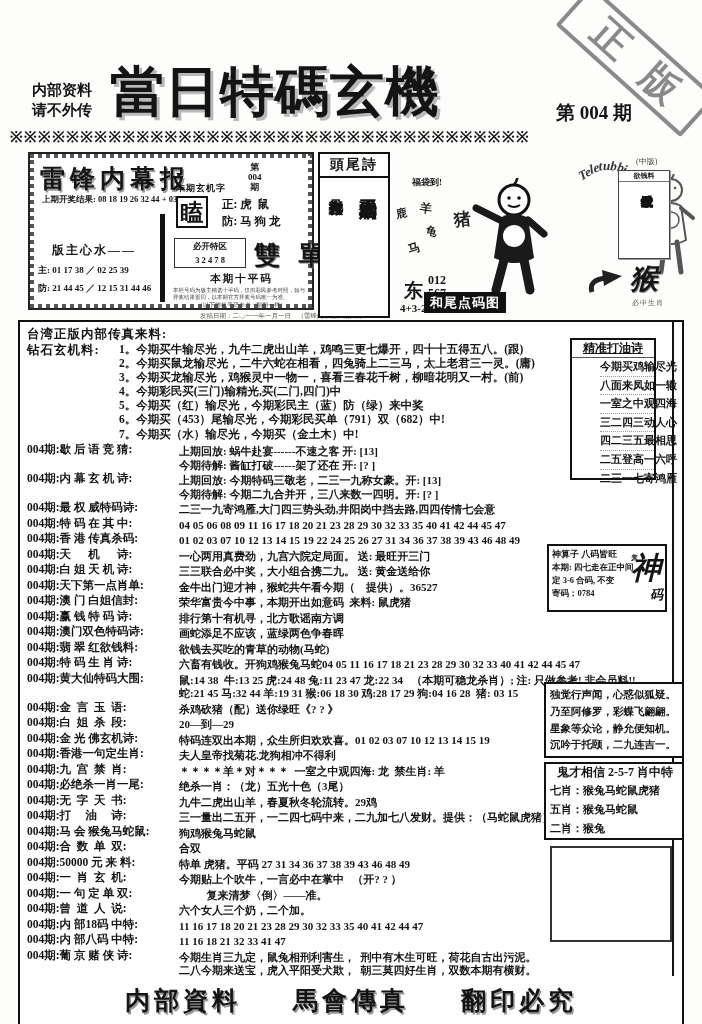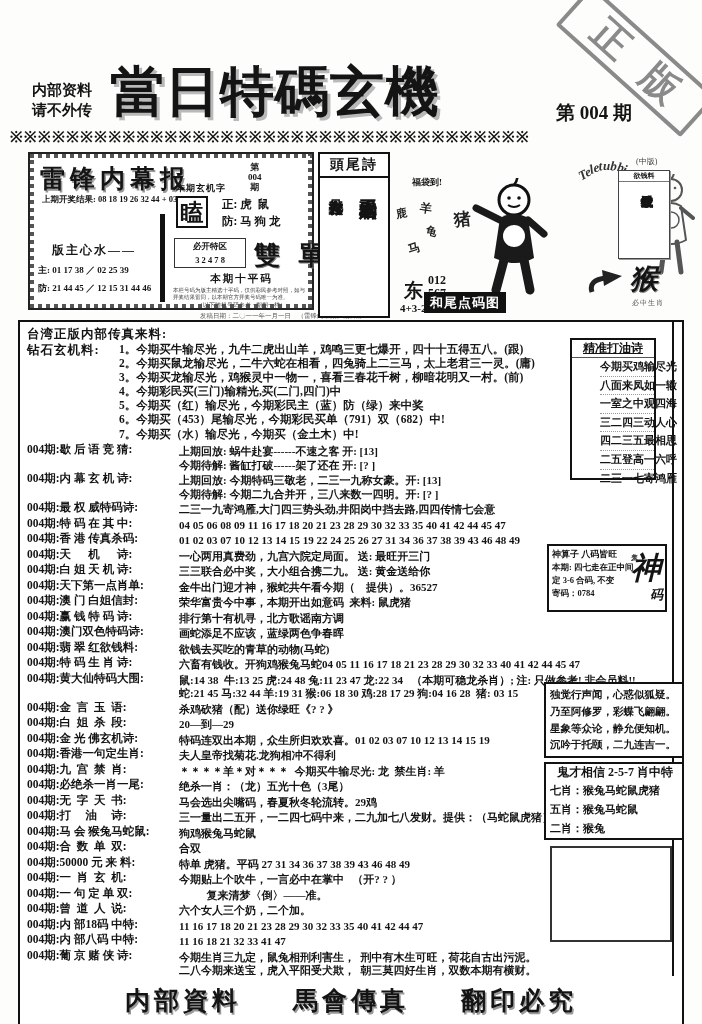--- a/index.html
+++ b/index.html
@@ -259,23 +259,23 @@
         <div class="row" data-name="fortune-row"><span class="rlabel" data-name="fortune-row-label">004期:赢 钱 特 码 诗:</span><span class="rcontent" data-name="fortune-row-content">排行第十有机寻，北方歌谣南方调</span></div>
         <div class="row" data-name="fortune-row"><span class="rlabel" data-name="fortune-row-label">004期:澳门双色特码诗:</span><span class="rcontent" data-name="fortune-row-content">画蛇添足不应该，蓝绿两色争春晖</span></div>
         <div class="row" data-name="fortune-row"><span class="rlabel" data-name="fortune-row-label">004期:翡 翠 红欲钱料:</span><span class="rcontent" data-name="fortune-row-content">欲钱去买吃的青草的动物(马蛇)</span></div>
         <div class="row" data-name="fortune-row"><span class="rlabel" data-name="fortune-row-label">004期:特 码 生 肖 诗:</span><span class="rcontent" data-name="fortune-row-content">六畜有钱收。开狗鸡猴兔马蛇04 05 11 16 17 18 21 23 28 29 30 32 33 40 41 42 44 45 47</span></div>
         <div class="row" data-name="fortune-row"><span class="rlabel" data-name="fortune-row-label">004期:黄大仙特码大围:</span><span class="rcontent" data-name="fortune-row-content">鼠:14 38  牛:13 25 虎:24 48 兔:11 23 47 龙:22 34   （本期可稳龙杀肖）; 注: 只做参考! 非会员料!!</span></div>
         <div class="cont2" data-name="fortune-row-continuation">蛇:21 45 马:32 44 羊:19 31 猴:06 18 30 鸡:28 17 29 狗:04 16 28  猪: 03 15</div>
         <div class="row" data-name="fortune-row"><span class="rlabel" data-name="fortune-row-label">004期:金  言  玉  语:</span><span class="rcontent" data-name="fortune-row-content">杀鸡砍猪（配）送你绿旺《? ? 》</span></div>
         <div class="row" data-name="fortune-row"><span class="rlabel" data-name="fortune-row-label">004期:白  姐  杀  段:</span><span class="rcontent" data-name="fortune-row-content">20—到—29</span></div>
         <div class="row" data-name="fortune-row"><span class="rlabel" data-name="fortune-row-label">004期:金 光 佛玄机诗:</span><span class="rcontent" data-name="fortune-row-content">特码连双出本期，众生所归欢欢喜。01 02 03 07 10 12 13 14 15 19</span></div>
         <div class="row" data-name="fortune-row"><span class="rlabel" data-name="fortune-row-label">004期:香港一句定生肖:</span><span class="rcontent" data-name="fortune-row-content">夫人皇帝找菊花.龙狗相冲不得利</span></div>
-        <div class="row" data-name="fortune-row"><span class="rlabel" data-name="fortune-row-label">004期:九  宫  禁  肖:</span><span class="rcontent" data-name="fortune-row-content">＊＊＊＊羊＊对＊＊＊  今期买牛输尽光: 龙  禁生肖: 羊</span></div>
+        <div class="row" data-name="fortune-row"><span class="rlabel" data-name="fortune-row-label">004期:九  宫  禁  肖:</span><span class="rcontent" data-name="fortune-row-content">＊＊＊＊羊＊对＊＊＊  一室之中观四海: 龙  禁生肖: 羊</span></div>
         <div class="row" data-name="fortune-row"><span class="rlabel" data-name="fortune-row-label">004期:必绝杀一肖一尾:</span><span class="rcontent" data-name="fortune-row-content">绝杀一肖：（龙）五光十色（3尾）</span></div>
-        <div class="row" data-name="fortune-row"><span class="rlabel" data-name="fortune-row-label">004期:无  字  天  书:</span><span class="rcontent" data-name="fortune-row-content">马会选出尖嘴码，春夏秋冬轮流转。29鸡</span></div>
+        <div class="row" data-name="fortune-row"><span class="rlabel" data-name="fortune-row-label">004期:无  字  天  书:</span><span class="rcontent" data-name="fortune-row-content">九牛二虎出山羊，春夏秋冬轮流转。29鸡</span></div>
         <div class="row" data-name="fortune-row"><span class="rlabel" data-name="fortune-row-label">004期:打     油     诗:</span><span class="rcontent" data-name="fortune-row-content">三一量出二五开，一二四七码中来，二九加七八发财。提供：（马蛇鼠虎猪）</span></div>
         <div class="row" data-name="fortune-row"><span class="rlabel" data-name="fortune-row-label">004期:马 会 猴兔马蛇鼠:</span><span class="rcontent" data-name="fortune-row-content">狗鸡猴兔马蛇鼠</span></div>
         <div class="row" data-name="fortune-row"><span class="rlabel" data-name="fortune-row-label">004期:合  数  单  双:</span><span class="rcontent" data-name="fortune-row-content">合双</span></div>
         <div class="row" data-name="fortune-row"><span class="rlabel" data-name="fortune-row-label">004期:50000 元 来 料:</span><span class="rcontent" data-name="fortune-row-content">特单 虎猪。平码 27 31 34 36 37 38 39 43 46 48 49</span></div>
         <div class="row" data-name="fortune-row"><span class="rlabel" data-name="fortune-row-label">004期:一  肖  玄  机:</span><span class="rcontent" data-name="fortune-row-content">今期贴上个吹牛，一言必中在掌中   （开? ? ）</span></div>
         <div class="row" data-name="fortune-row"><span class="rlabel" data-name="fortune-row-label">004期:一 句 定 单 双:</span><span class="rcontent" data-name="fortune-row-content">          复来清梦〈倒〉——准。</span></div>
         <div class="row" data-name="fortune-row"><span class="rlabel" data-name="fortune-row-label">004期:曾  道  人  说:</span><span class="rcontent" data-name="fortune-row-content">六个女人三个奶，二个加。</span></div>
         <div class="row" data-name="fortune-row"><span class="rlabel" data-name="fortune-row-label">004期:内 部18码 中特:</span><span class="rcontent" data-name="fortune-row-content">11 16 17 18 20 21 23 28 29 30 32 33 35 40 41 42 44 47</span></div>
         <div class="row" data-name="fortune-row"><span class="rlabel" data-name="fortune-row-label">004期:内 部八码 中特:</span><span class="rcontent" data-name="fortune-row-content">11 16 18 21 32 33 41 47</span></div>
         <div class="row" data-name="fortune-row"><span class="rlabel" data-name="fortune-row-label">004期:葡 京 赌 侠 诗:</span><span class="rcontent" data-name="fortune-row-content">今期生肖三九定，鼠兔相刑利害生，  刑中有木生可旺，荷花自古出污泥。</span></div>

